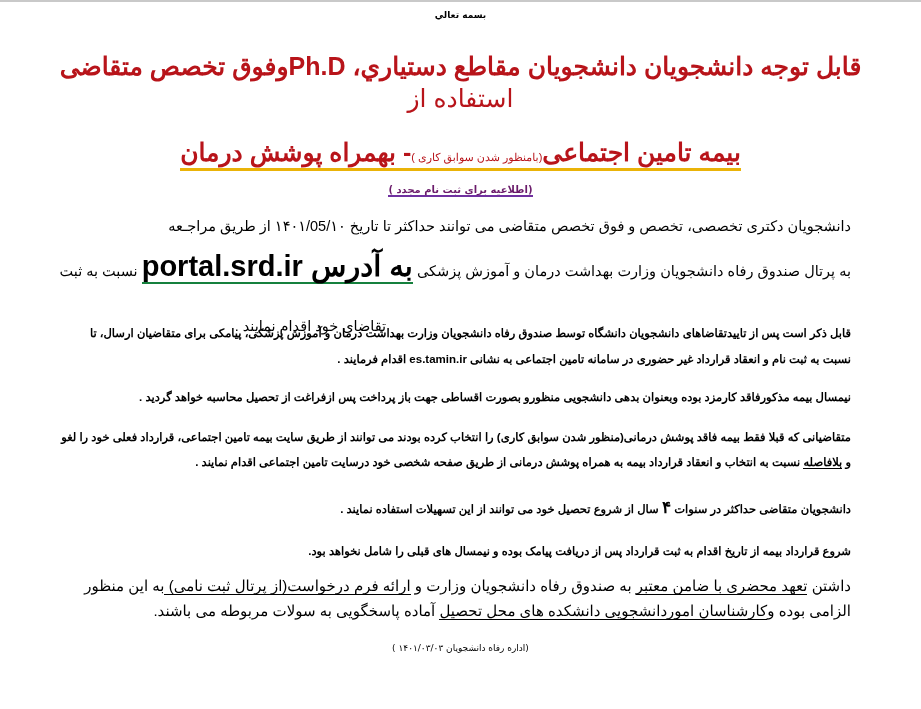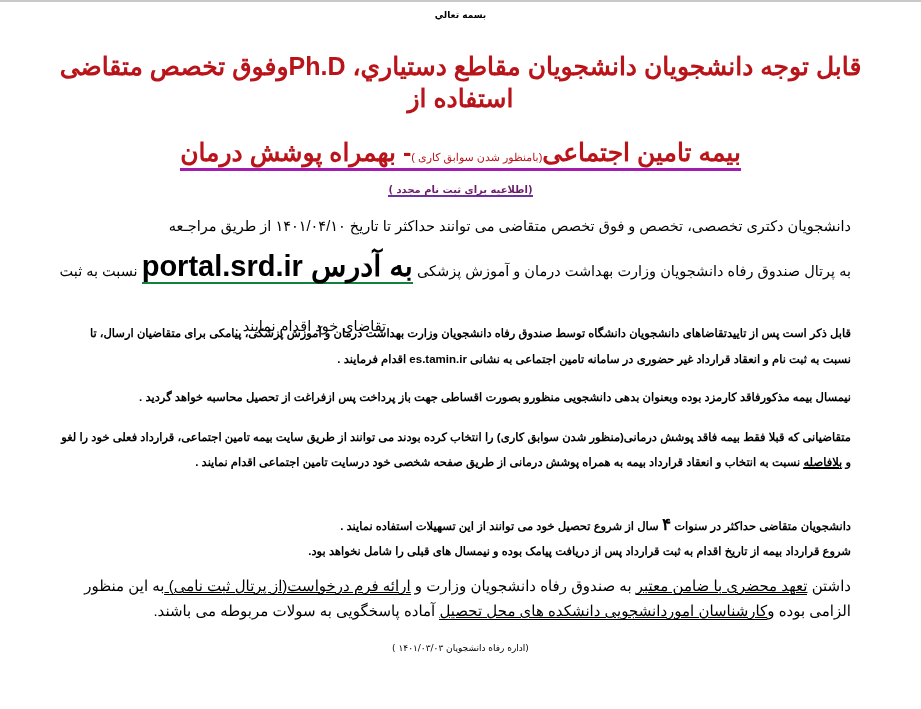--- a/index.html
+++ b/index.html
@@ -7,39 +7,39 @@
     width: 921px; height: 709px; overflow: hidden; position: relative;
     font-family: "DejaVu Sans", sans-serif; color: #000;
   }
   .topline { position: absolute; left: 0; top: 0; width: 921px; height: 2px; background: #c9c9c9; }
   .page { position: absolute; left: 0; top: 0; width: 921px; height: 610px; direction: rtl; }
   .abs { position: absolute; white-space: nowrap; }
   .center { left: 0; width: 921px; text-align: center; }
 
   .bismillah { top: 10px; font-size: 9px; font-weight: bold; }
   .title1 { top: 52px; font-family: "Liberation Sans", sans-serif; font-size: 25px; font-weight: bold; color: #b8141a; }
-  .title2 { top: 84px; font-family: "Liberation Sans", sans-serif; font-size: 25px; font-weight: bold; color: #b8141a; }
+  .title2 { top: 84px; font-family: "Liberation Sans", sans-serif; font-size: 25px; font-weight: normal; color: #b8141a; }
   .title3 { top: 138px; font-family: "Liberation Sans", sans-serif; font-size: 25px; font-weight: bold; color: #b8141a; }
-  .title3 .u { border-bottom: 3px solid #a21caf; padding-bottom: 2px; }
+  .title3 .u { border-bottom: 3px solid #eab308; padding-bottom: 2px; }
   .title3 .small { font-size: 11px; font-weight: normal; }
   .notice { top: 184px; font-size: 10px; font-weight: bold; color: #6b1c6b; }
   .notice span { border-bottom: 2px solid #7030a0; }
 
   .p1 { right: 70px; font-family: "Liberation Sans", sans-serif; font-size: 14.5px; }
   .p1a { top: 218px; }
   .p1b { top: 249px; }
   .p1b .link { font-size: 29px; font-weight: bold; border-bottom: 2px solid #15803d; }
   .p1c { top: 288px; right: 535px; margin-top: 30px; }
 
   .pb { font-family: "Liberation Sans", sans-serif; font-size: 11.5px; font-weight: bold; right: 70px; }
   .r1 { top: 326px; } .r2 { top: 352px; } .r3 { top: 390px; }
-  .r4 { top: 430px; } .r5 { top: 455px; } .r6 { top: 514px; margin-left: 29px; }
+  .r4 { top: 430px; } .r5 { top: 455px; } .r6 { top: 497px; margin-left: 29px; }
   .r7 { top: 544px; text-align: right; }
   .r6 .big { font-size: 17px; }
-  .ul { border-bottom: 1px solid #000; text-decoration: underline; }
+  .ul { border-bottom: 1px solid #000; }
 
   .p2 { font-family: "Liberation Sans", sans-serif; font-size: 15px; right: 70px; }
   .p2a { top: 577px; } .p2b { top: 602px; }
   .footer { top: 643px; font-size: 9px; }
 </style>
 </head>
 <body>
 
 <div class="topline"></div>
 
@@ -49,21 +49,21 @@
 
   <div class="abs center title1">قابل توجه دانشجویان دانشجویان مقاطع دستیاري، Ph.Dوفوق تخصص متقاضی</div>
   <div class="abs center title2">استفاده از</div>
 
   <div class="abs center title3">
     <span class="u"><span>بیمه تامین اجتماعی</span><span class="small">(بامنظور شدن سوابق کاری )</span><span>- بهمراه پوشش درمان</span></span>
   </div>
 
   <div class="abs center notice"><span>(اطلاعیه برای ثبت نام مجدد )</span></div>
 
-  <div class="abs p1 p1a">دانشجویان دکتری تخصصی، تخصص و فوق تخصص متقاضی می توانند  حداکثر تا تاریخ ۱۴۰۱/۰۴/۱۰ از طریق مراجـعه</div>
+  <div class="abs p1 p1a">دانشجویان دکتری تخصصی، تخصص و فوق تخصص متقاضی می توانند  حداکثر تا تاریخ ۱۴۰۱/05/۱۰ از طریق مراجـعه</div>
   <div class="abs p1 p1b">
     <span>به پرتال صندوق رفاه دانشجویان وزارت بهداشت درمان و آموزش پزشکی </span><span class="link">به آدرس  portal.srd.ir</span><span> نسبت به  ثبت</span>
   </div>
   <div class="abs p1 p1c">تقاضای خود  اقدام نمایند .</div>
 
   <div class="abs pb r1">قابل ذکر است پس از تاییدتقاضاهای دانشجویان دانشگاه توسط صندوق رفاه دانشجویان وزارت بهداشت درمان و آموزش پزشکی، پیامکی برای متقاضیان ارسال، تا</div>
   <div class="abs pb r2">نسبت به ثبت نام و انعقاد قرارداد غیر حضوری در سامانه تامین اجتماعی به نشانی es.tamin.ir اقدام فرمایند .</div>
 
   <div class="abs pb r3">نیمسال بیمه مذکورفاقد کارمزد بوده وبعنوان بدهی دانشجویی منظورو بصورت اقساطی  جهت باز پرداخت پس ازفراغت از تحصیل  محاسبه خواهد گردید .</div>
 

